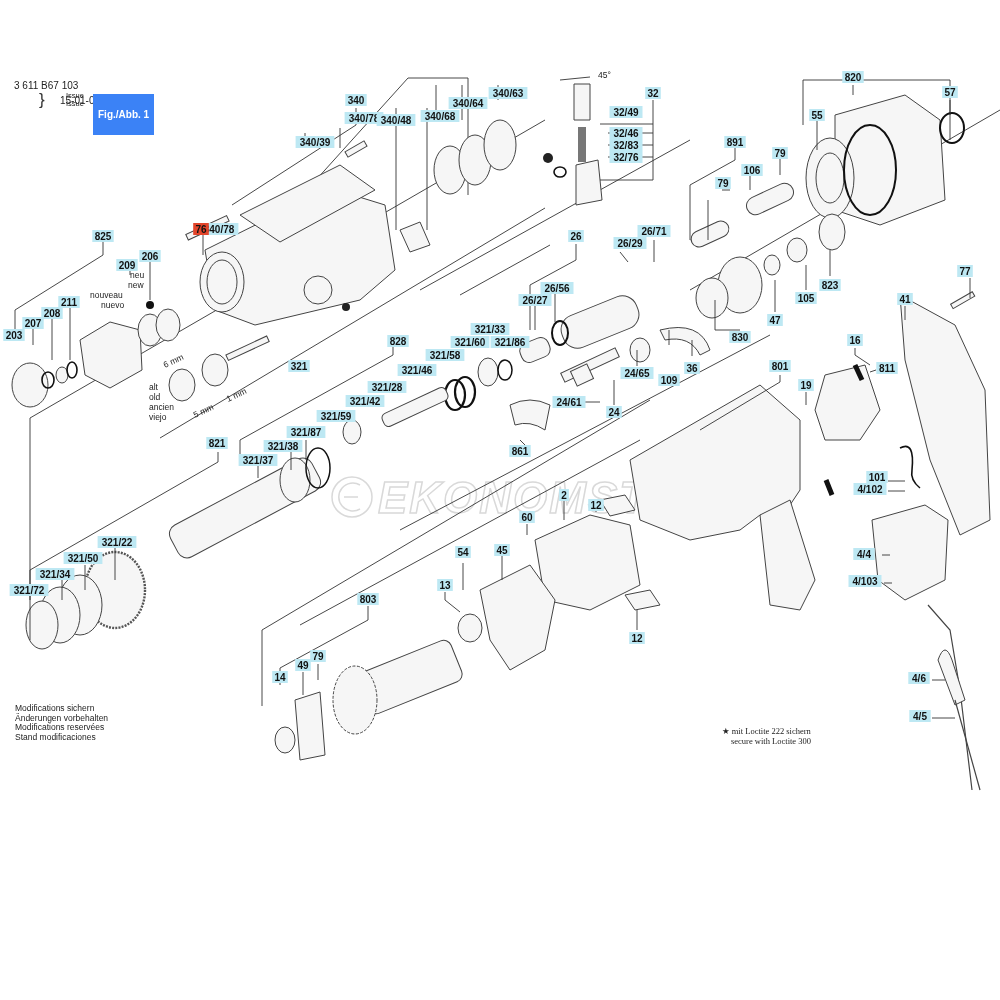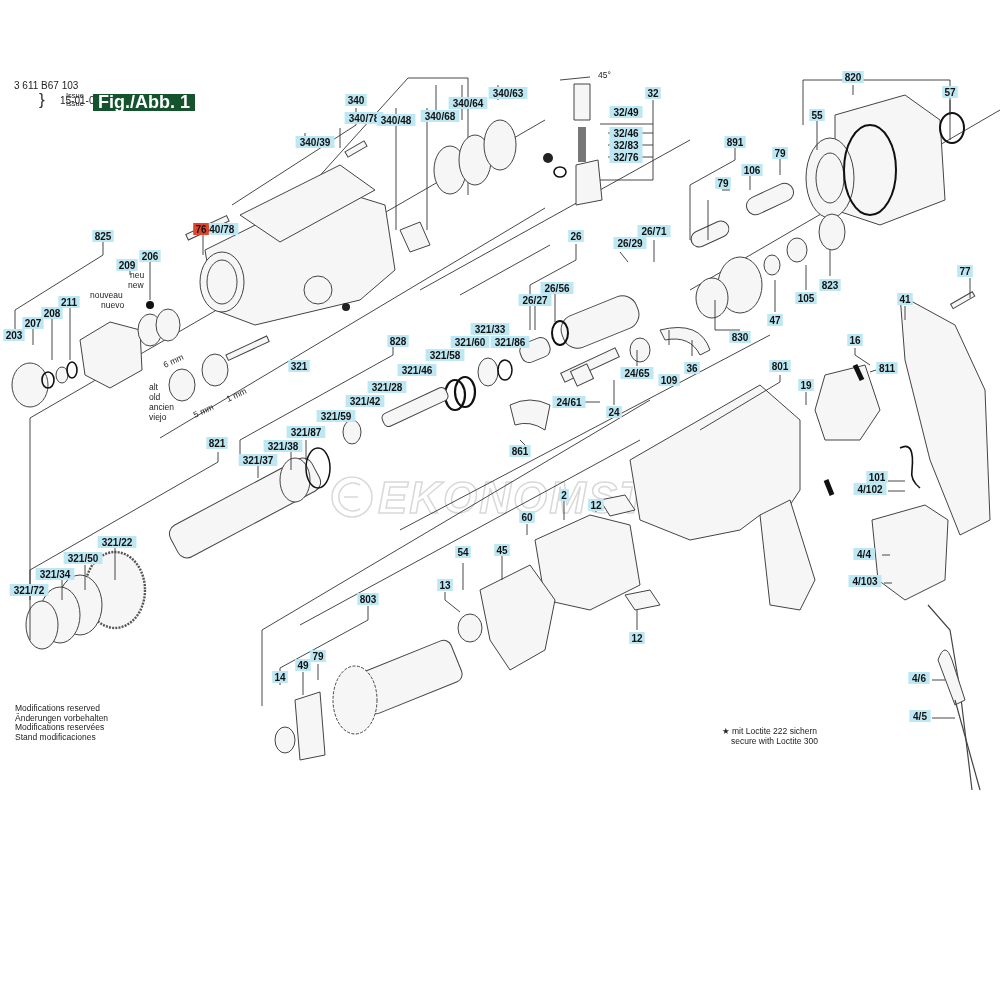--- a/index.html
+++ b/index.html
@@ -3,24 +3,24 @@
 <meta charset="utf-8">
 <style>
   html,body{margin:0;padding:0;background:#ffffff;}
   body{width:1000px;height:1000px;position:relative;overflow:hidden;font-family:"Liberation Sans",sans-serif;color:#111;}
   #diagram{position:absolute;left:0;top:0;width:1000px;height:1000px;}
   .hdr{position:absolute;font-size:10px;line-height:9px;color:#222;}
   #doc-number{left:14px;top:81px;}
   #issue-label{left:18px;top:92px;font-size:7.5px;line-height:8px;margin-left:48px;}
   #issue-brace{left:39px;top:91px;font-size:17px;line-height:17px;color:#333;}
   #issue-date{left:60px;top:96px;}
-  #fig-badge{position:absolute;left:93px;top:94px;background:#14532d;color:#fff;font-weight:bold;font-size:18px;line-height:15px;padding:1px 5px;}
+  #fig-badge{position:absolute;left:93px;top:94px;background:#3b82f6;color:#fff;font-weight:bold;font-size:10px;line-height:15px;padding:13px 5px;}
   .notes{position:absolute;font-size:8.5px;line-height:9.5px;color:#222;}
   #modifications{left:15px;top:704px;}
-  #loctite{left:722px;top:727px;}
+  #loctite{left:722px;top:727px;font-family:Liberation Serif, serif;}
   .lbl{font-family:"Liberation Sans",sans-serif;font-weight:bold;font-size:10px;fill:#111;}
   .lblbg{fill:#bde8f3;}
   .lblbg.hl{fill:#e2452b;}
   .ln{stroke:#333;stroke-width:0.9;fill:none;}
   .part{stroke:#444;stroke-width:1;fill:#f6f6f6;}
   .part-dark{stroke:#111;stroke-width:2.4;fill:none;}
   .wm{font-family:"Liberation Sans",sans-serif;font-style:italic;font-weight:bold;font-size:44px;fill:none;stroke:#d9d9d9;stroke-width:1.5;letter-spacing:2px;}
   .note-svg{font-family:"Liberation Sans",sans-serif;font-size:8.5px;fill:#222;}
 </style>
 </head>
@@ -596,21 +596,21 @@
         <text class="lbl" text-anchor="middle" x="303" y="668.5">49</text>
       </g>
       <g>
         <rect class="lblbg" x="310.2" y="650" width="15.6" height="12"></rect>
         <text class="lbl" text-anchor="middle" x="318" y="659.5">79</text>
       </g>
     </g>
 </svg>
 
 <div class="notes" id="modifications">
-  <div>Modifications reserved</div>
+  <div>Modifications sichern</div>
   <div>Änderungen vorbehalten</div>
   <div>Modifications reservées</div>
   <div>Stand modificaciones</div>
 </div>
 <div class="notes" id="loctite">
   <div><span>★</span> <span>mit Loctite 222 sichern</span></div>
   <div style="padding-left:9px">secure with Loctite 300</div>
 </div>
 
 </body></html>

